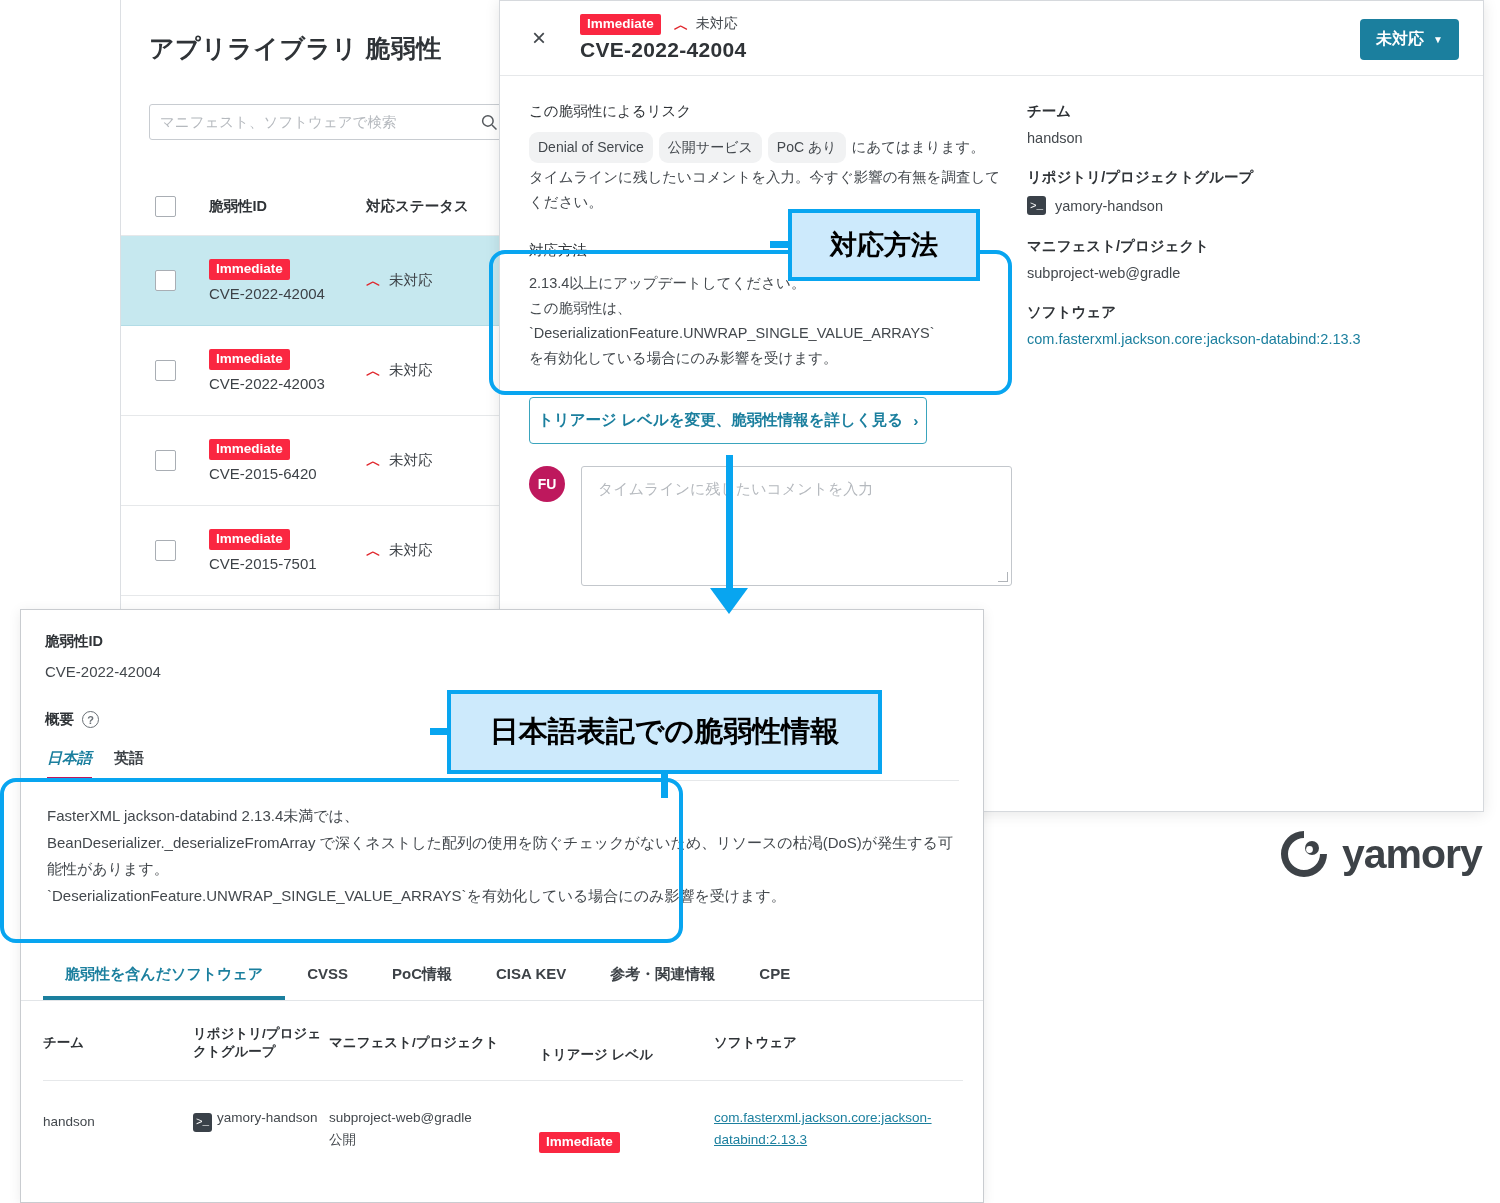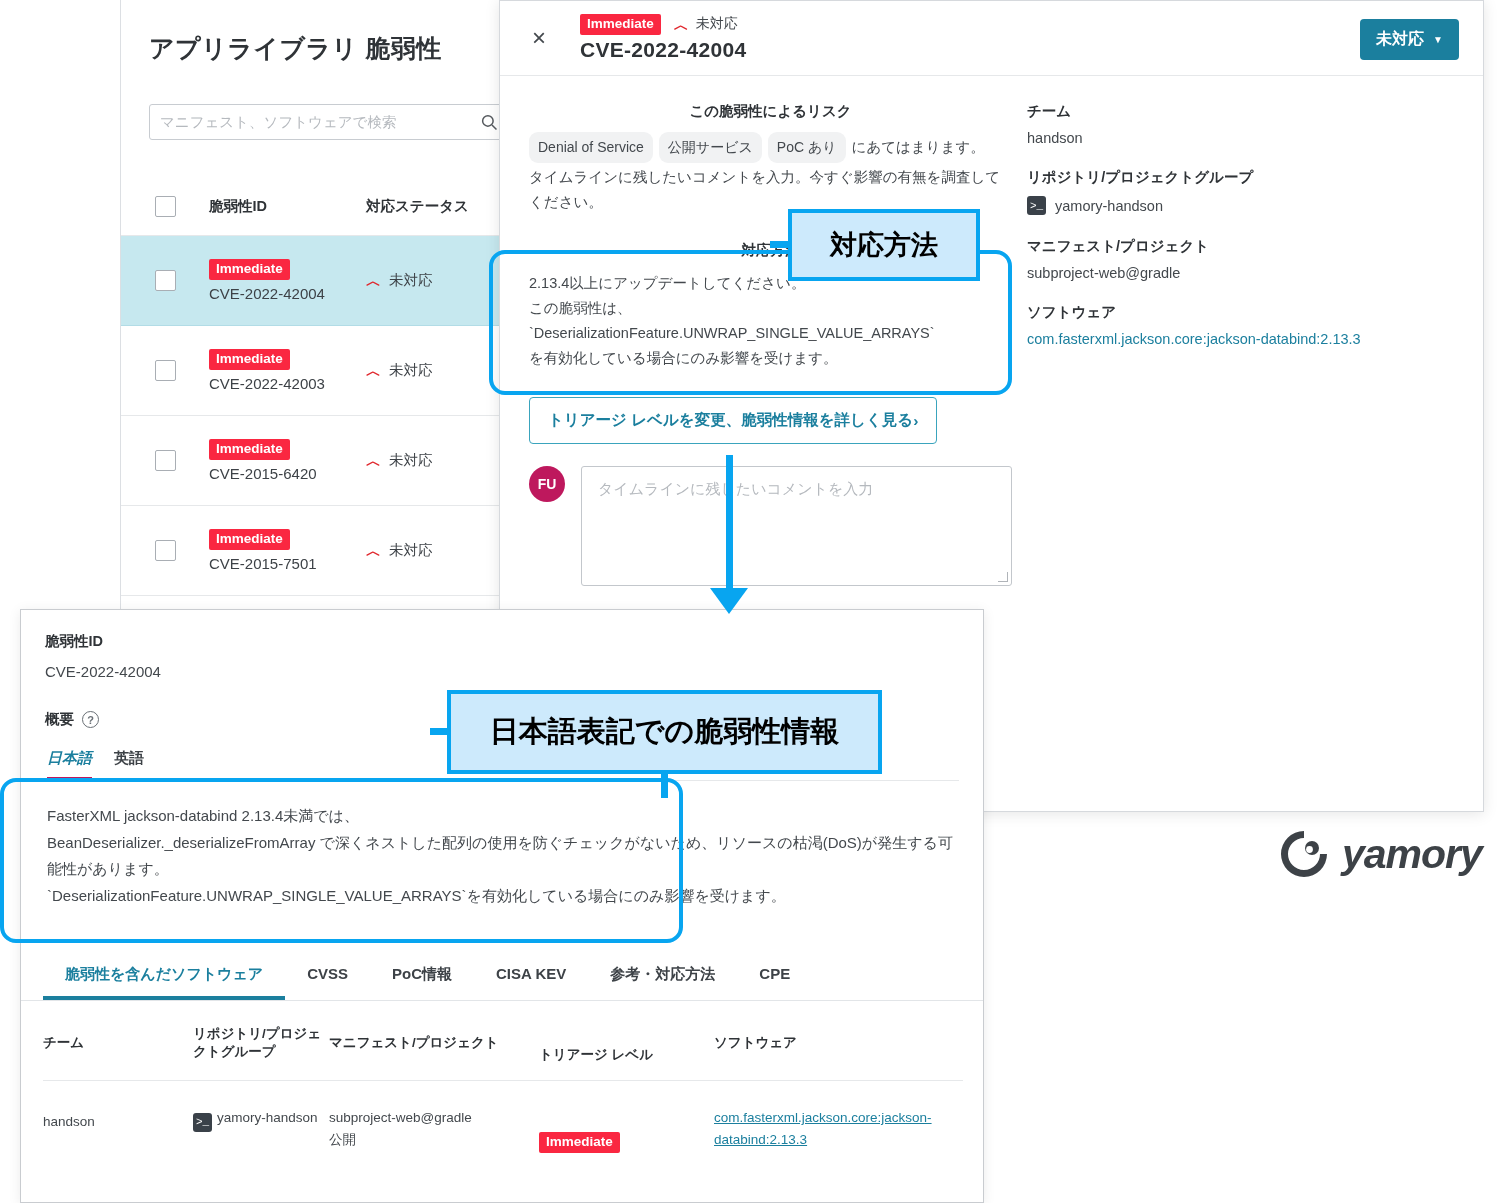--- a/index.html
+++ b/index.html
@@ -89,35 +89,35 @@
     font-size: 16px; font-weight: bold; padding: 10px 16px;
     display: flex; align-items: center; gap: 9px;
     font-family: inherit;
   }
   .status-btn .tri { font-size: 10px; }
 
   .detail-body { display: flex; padding: 26px 0 0 0; }
   .col-left { width: 512px; padding-left: 29px; }
   .col-right { width: 430px; padding-left: 15px; }
 
-  .sec-label { font-size: 14.5px; font-weight: bold; color: #2f3337; margin-bottom: 11px; text-align: center; }
+  .sec-label { font-size: 14.5px; font-weight: normal; color: #2f3337; margin-bottom: 11px; }
   .risk-line { font-size: 14.5px; color: #43484d; line-height: 1.75; }
   .chip {
     display: inline-block; background: #f1f2f3; color: #43484d;
     padding: 3px 9px; border-radius: 9px; font-size: 14px; margin-right: 6px;
   }
   .risk-desc { font-size: 14.5px; color: #43484d; line-height: 1.75; margin-top: 2px; }
 
   .remedy-wrap { margin-top: 26px; }
   .remedy-text { font-size: 14.5px; color: #43484d; line-height: 1.72; white-space: pre-line; }
 
   .triage-btn {
-    margin-top: 26px; display: inline-flex; align-items: center; 
+    margin-top: 26px; display: inline-flex; align-items: center; gap: 10px;
     border: 1px solid #3aa4bd; border-radius: 4px; background: #fff;
-    color: #1b7f9e; font-weight: bold; font-size: 15.5px; padding: 12px 18px;
+    color: #1b7f9e; font-weight: bold; font-size: 15.5px; padding: 12px 8px;
     font-family: inherit;
   }
 
   .timeline-h { margin-top: 50px; font-size: 16px; font-weight: bold; color: #2f3337; }
   .tl-row { margin-top: 22px; display: flex; align-items: flex-start; gap: 16px; }
   .avatar {
     width: 36px; height: 36px; border-radius: 50%; background: #be185d; color: #fff;
     display: flex; align-items: center; justify-content: center;
     font-size: 14px; font-weight: bold; flex: 0 0 auto;
   }
@@ -214,21 +214,21 @@
   #tick-remedy { left: 770px; top: 241px; width: 22px; height: 7px; }
   #tick-jp-left { left: 430px; top: 728px; width: 20px; height: 7px; }
   #tick-jp-down { left: 661px; top: 770px; width: 7px; height: 28px; }
 
   
   .logo {
     position: absolute; left: 1278px; top: 828px;
     display: flex; align-items: center; gap: 12px;
   }
   .logo-mark { width: 52px; height: 52px; }
-  .logo-text { font-size: 41px; font-weight: bold; color: #3d4247; letter-spacing: -1px; font-style: italic; }
+  .logo-text { font-size: 41px; font-weight: bold; color: #3d4247; letter-spacing: -1px; }
 </style>
 </head>
 <body>
 
 <div id="root">
 
   <div class="list-panel">
     <div class="list-title">アプリライブラリ 脆弱性</div>
 
     <div class="search-box">
@@ -396,21 +396,21 @@
 
     <div class="desc-text">FasterXML jackson-databind 2.13.4未満では、
 BeanDeserializer._deserializeFromArray で深くネストした配列の使用を防ぐチェックがないため、リソースの枯渇(DoS)が発生する可能性があります。
 `DeserializationFeature.UNWRAP_SINGLE_VALUE_ARRAYS`を有効化している場合にのみ影響を受けます。</div>
 
     <div class="vc-tabs">
       <div class="vc-tab active">脆弱性を含んだソフトウェア</div>
       <div class="vc-tab">CVSS</div>
       <div class="vc-tab">PoC情報</div>
       <div class="vc-tab">CISA KEV</div>
-      <div class="vc-tab">参考・対応方法</div>
+      <div class="vc-tab">参考・関連情報</div>
       <div class="vc-tab">CPE</div>
     </div>
 
     <div class="vc-table">
       <div class="vt-head">
         <div class="c1">チーム</div>
         <div class="c2">リポジトリ/プロジェクトグループ</div>
         <div class="c3">マニフェスト/プロジェクト</div>
         <div class="c4">トリアージ レベル</div>
         <div class="c5">ソフトウェア</div>

